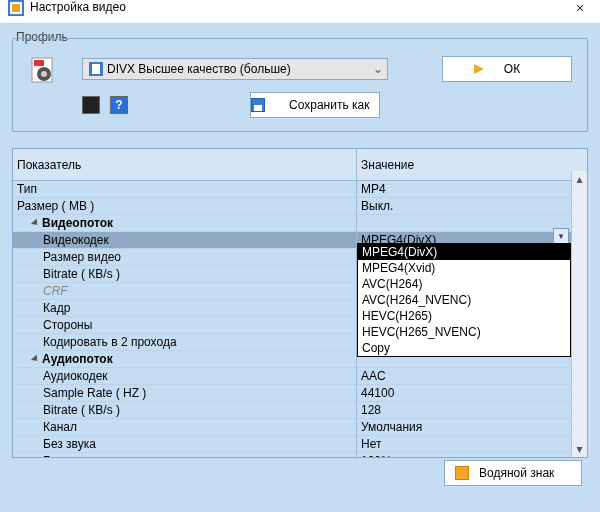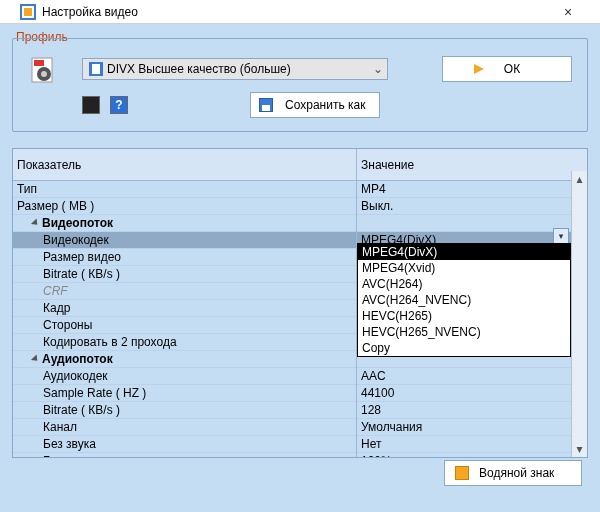--- a/index.html
+++ b/index.html
@@ -1,32 +1,32 @@
 <!DOCTYPE html>
 <html><head>
 <meta charset="utf-8">
 <style>
 * { box-sizing: border-box; margin: 0; padding: 0; font-family: "Segoe UI", Tahoma, sans-serif; font-size: 12px; }
 body { width: 600px; height: 512px; background: #c5ddf3; position: relative; overflow: hidden; }
-.titlebar { height: 24px; background: #fff; display: flex; align-items: center; padding: 0 20px; border-bottom: 1px solid #d0d0d0; }
+.titlebar { height: 24px; background: #fff; display: flex; align-items: flex-start; padding: 0 8px; border-bottom: 1px solid #d0d0d0; }
 .titlebar .app-icon { width: 16px; height: 16px; margin-right: 6px; }
 .titlebar .close { margin-left: auto; width: 24px; text-align: center; color: #333; font-size: 14px; cursor: pointer; }
-.section-label { position: absolute; top: 30px; left: 16px; color: #c2410c; }
+.section-label { position: absolute; top: 30px; left: 16px; color: #404040; }
 .fieldset { position: absolute; top: 38px; left: 12px; right: 12px; height: 94px; border: 1px solid #88a8cc; border-radius: 2px; }
 .profile-icon { position: absolute; top: 56px; left: 30px; width: 28px; height: 28px; }
 .combo { position: absolute; top: 58px; left: 82px; width: 306px; height: 22px; background: #e5e5e5; border: 1px solid #88a8cc; display: flex; align-items: center; padding-left: 6px; }
 .combo .film-icon { width: 14px; height: 14px; margin-right: 4px; }
 .combo .dd { margin-left: auto; width: 18px; text-align: center; color: #555; }
 .ok-btn { position: absolute; top: 56px; right: 28px; width: 130px; height: 26px; background: #fff; border: 1px solid #88a8cc; display: flex; align-items: center; justify-content: center; gap: 20px; cursor: pointer; }
 .arrow-r { width: 0; height: 0; border-top: 5px solid transparent; border-bottom: 5px solid transparent; border-left: 10px solid #f5a623; margin-left: -20px; }
 .small-icons { position: absolute; top: 96px; left: 82px; display: flex; gap: 10px; }
 .small-icons .si { width: 18px; height: 18px; border: 1px solid #666; }
 .si.black { background: #222; }
 .si.blue { background: #2a70d6; color:#fff; display:flex; align-items:center; justify-content:center; font-weight:bold; }
-.savebtn { position: absolute; top: 92px; left: 250px; width: 130px; height: 26px; background: #fff; border: 1px solid #88a8cc; display: flex; align-items: center; padding-left: 8px; gap: 12px; cursor: pointer; }
+.savebtn { position: absolute; top: 92px; left: 250px; width: 130px; height: 26px; background: #fff; border: 1px solid #88a8cc; display: flex; align-items: center; gap: 24px; cursor: pointer; }
 .disk { width: 14px; height: 14px; background: #3a7bd5; border: 1px solid #2a5ba5; position: relative; }
 .disk::after { content:""; position:absolute; bottom:0; left:2px; right:2px; height:6px; background:#fff; }
 .grid { position: absolute; top: 148px; left: 12px; right: 12px; bottom: 54px; border: 1px solid #88a8cc; background: #c5ddf3; display: flex; }
 .col { display: flex; flex-direction: column; }
 .col.left { flex: 0 0 344px; border-right: 1px solid #9bb8d8; }
 .col.right { flex: 1; position: relative; }
 .hdr { height: 32px; background: #d5e5f5; border-bottom: 1px solid #9bb8d8; display: flex; align-items: center; padding-left: 4px; font-weight: 400; }
 .rows { flex: 1; overflow: hidden; }
 .row { height: 17px; display: flex; align-items: center; padding-left: 4px; border-bottom: 1px solid #bcd2ea; white-space: nowrap; }
 .row.group { font-weight: bold; }

